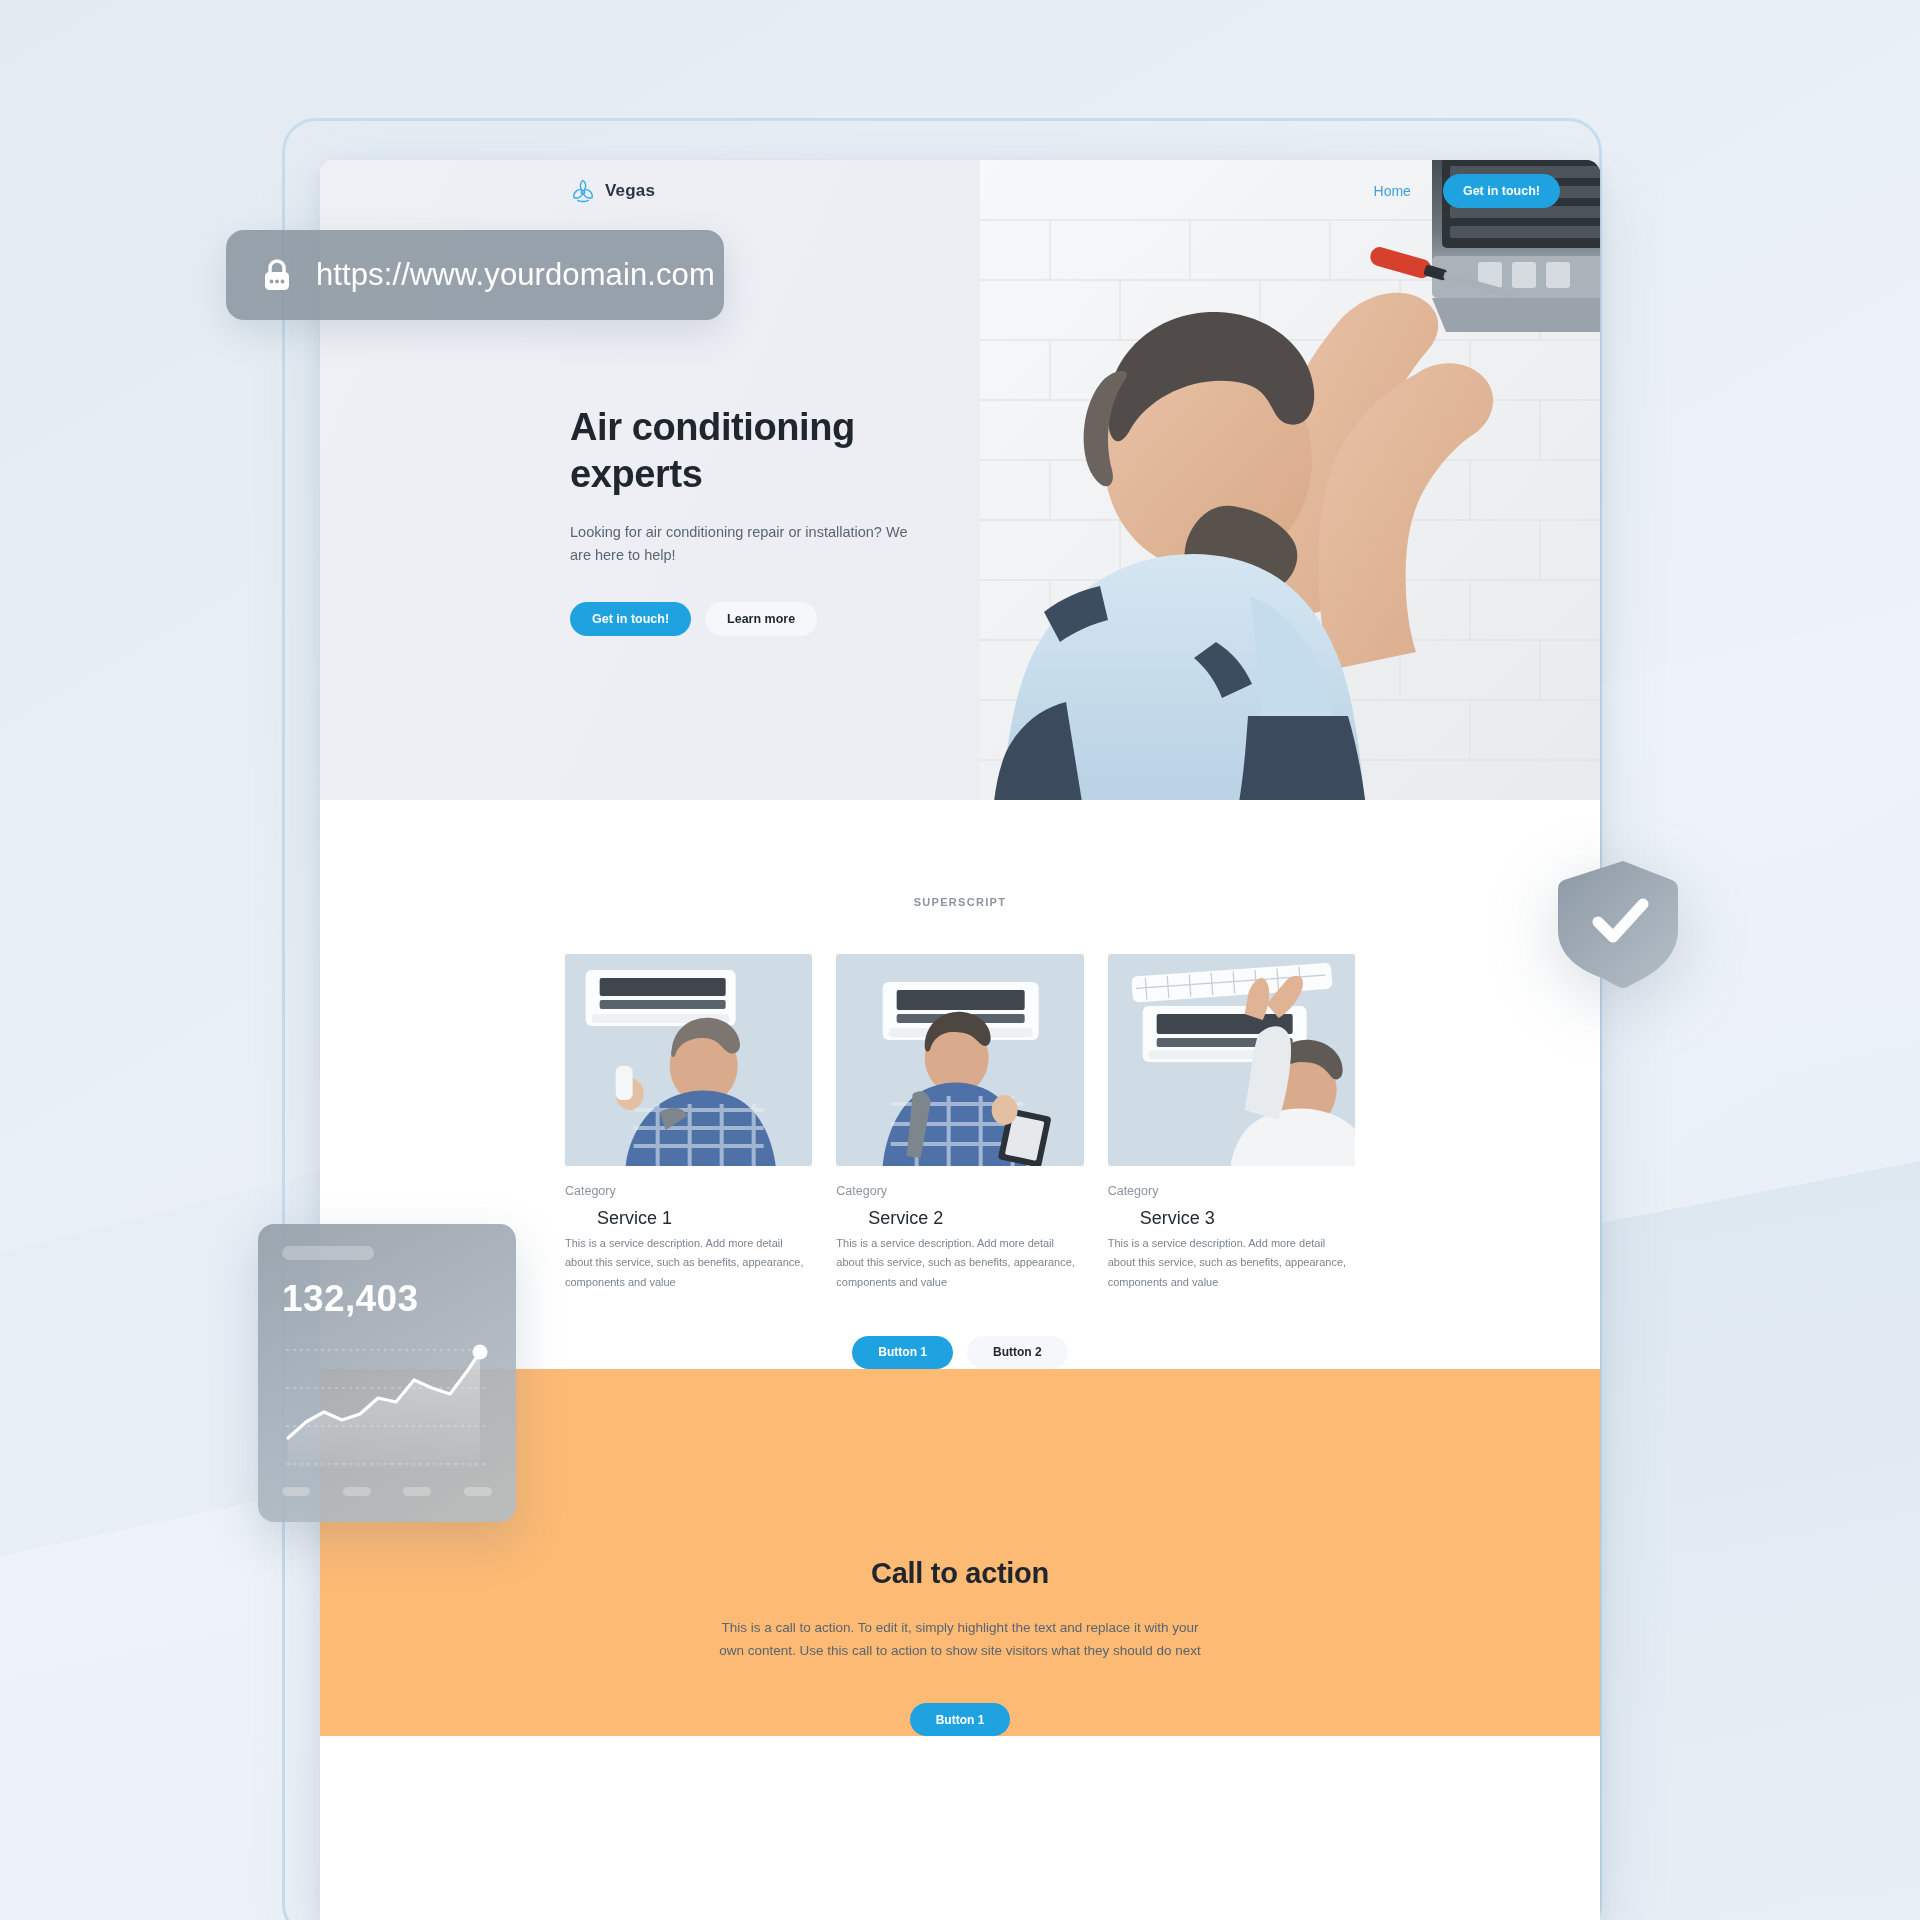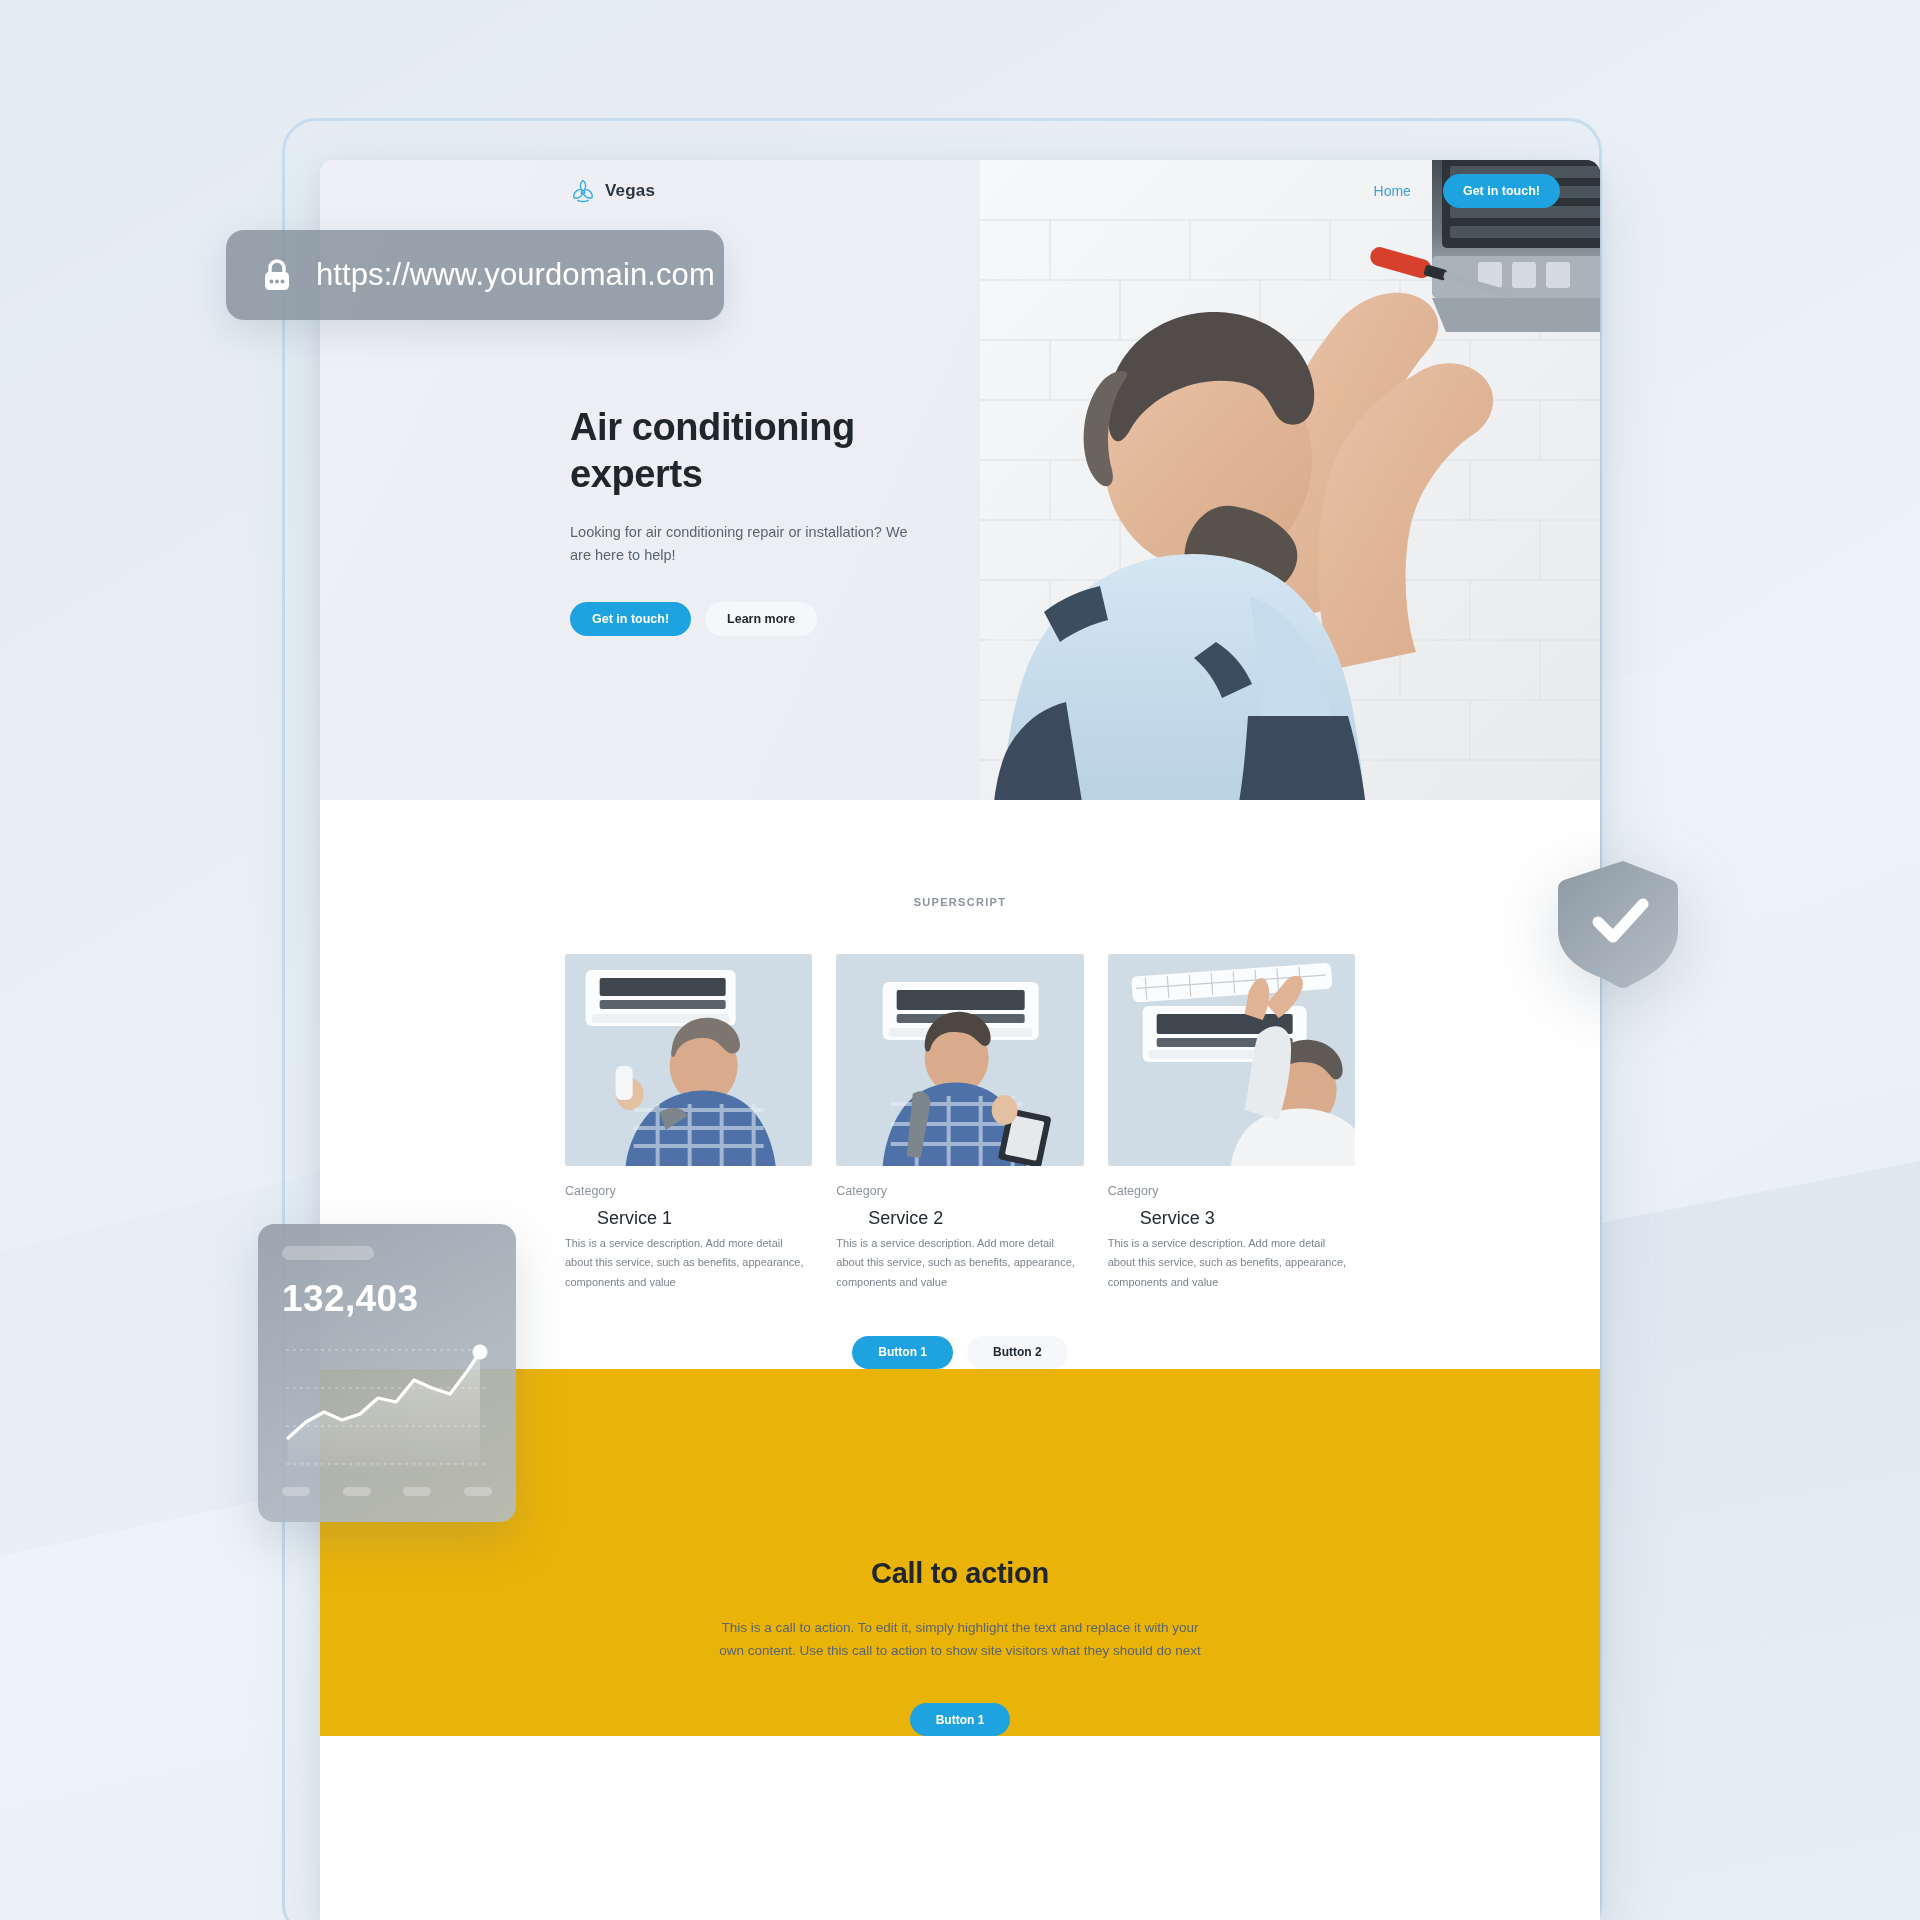--- a/index.html
+++ b/index.html
@@ -163,21 +163,21 @@
   .card-title { margin-top: 10px; font-size: 18px; color: #222a33; font-weight: 400; margin-left: 32px; }
   .card-text {
     margin-top: 5px; font-size: 11px; line-height: 1.75; color: #7b848f;
   }
   .card-actions {
     margin: 44px auto 0; display: flex; justify-content: center; gap: 14px;
   }
   .card-actions .btn { height: 33px; padding: 0 26px; font-size: 12px; }
 
   
-  .cta { padding: 188px 0 0; text-align: center; background: #eab308; }
+  .cta { padding: 188px 0 0; text-align: center; background: #fdba74; }
   .cta-title { font-size: 29px; font-weight: 700; color: #20262e; letter-spacing: -.3px; }
   .cta-desc {
     margin: 26px auto 0; max-width: 500px;
     font-size: 13.5px; line-height: 1.75; color: #596471;
   }
   .cta-btn-wrap { margin-top: 40px; display: flex; justify-content: center; }
   .cta-btn-wrap .btn { height: 33px; padding: 0 26px; font-size: 12px; }
 
   
   .stats-card {

